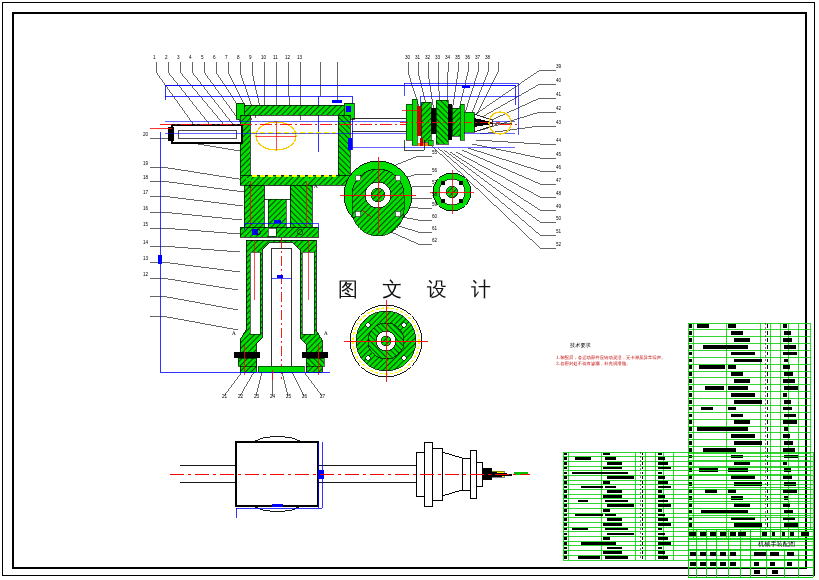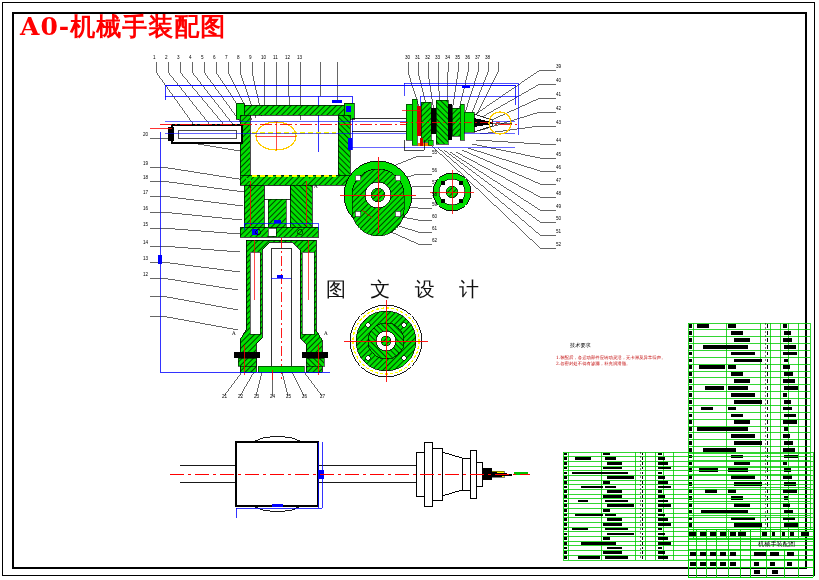--- a/index.html
+++ b/index.html
@@ -4,42 +4,41 @@
 <style>
   html,body{margin:0;padding:0;background:#ffffff;}
   body{width:819px;height:580px;overflow:hidden;font-family:"Liberation Sans",sans-serif;}
   #root{position:relative;width:819px;height:580px;background:#ffffff;}
 
   .frame-outer{position:absolute;left:2px;top:2px;width:813px;height:574px;border:1px solid #000;box-sizing:border-box;}
   .frame-inner{position:absolute;left:12px;top:12px;width:795px;height:557px;border:2px solid #000;box-sizing:border-box;}
 
   #title{position:absolute;left:20px;top:14px;font-family:"DejaVu Serif",serif;font-weight:bold;font-size:25px;color:#ff0000;letter-spacing:1px;white-space:nowrap;line-height:1;}
 
-  #watermark{position:absolute;left:326px;top:276px;font-family:"DejaVu Serif",serif;font-size:20px;color:#111;letter-spacing:9px;white-space:nowrap;}
+  #watermark{position:absolute;left:338px;top:276px;font-family:"DejaVu Serif",serif;font-size:20px;color:#111;letter-spacing:9px;white-space:nowrap;}
 
   .svgwrap{position:absolute;left:0;top:0;width:819px;height:580px;}
   .svgwrap svg{display:block;}
 
   
   .bal{position:absolute;font-family:"Liberation Sans",sans-serif;font-size:4.6px;color:#000;line-height:5px;white-space:nowrap;}
 
   
   #tech{position:absolute;left:556px;top:342px;width:140px;}
   #tech .th{font-family:"DejaVu Serif",serif;font-size:5.2px;color:#000;margin-left:14px;margin-bottom:6px;white-space:nowrap;}
   #tech .tl{font-family:"DejaVu Serif",serif;font-size:4.4px;color:#c00000;line-height:6px;white-space:nowrap;}
 </style>
 </head>
 <body>
 
 <div id="root">
 
   <div class="frame-outer"></div>
   <div class="frame-inner"></div>
 
-  <div id="title">A0-机械手装配图</div>
   <div id="watermark">图 文 设 计</div>
 
   <div class="svgwrap">
   <svg width="819" height="580" viewBox="0 0 819 580" xmlns="http://www.w3.org/2000/svg" shape-rendering="crispEdges">
     <defs>
       <pattern id="hg" width="4" height="4" patternUnits="userSpaceOnUse" patternTransform="rotate(45)">
         <rect width="4" height="4" fill="#00e000"></rect>
         <line x1="0" y1="0" x2="0" y2="4" stroke="#000" stroke-width="0.7"></line>
       </pattern>
       <pattern id="hg2" width="4" height="4" patternUnits="userSpaceOnUse" patternTransform="rotate(-45)">

